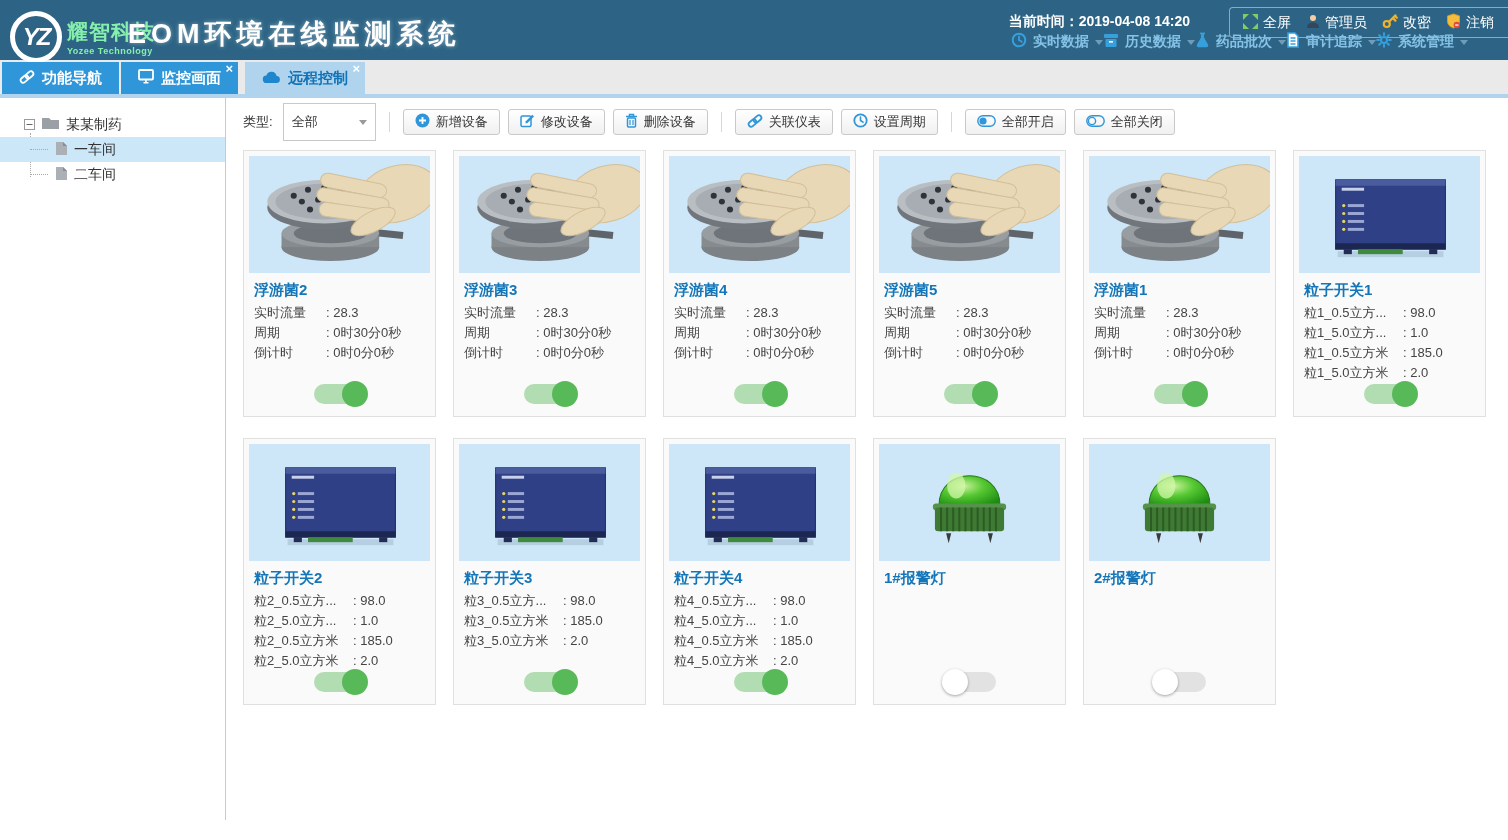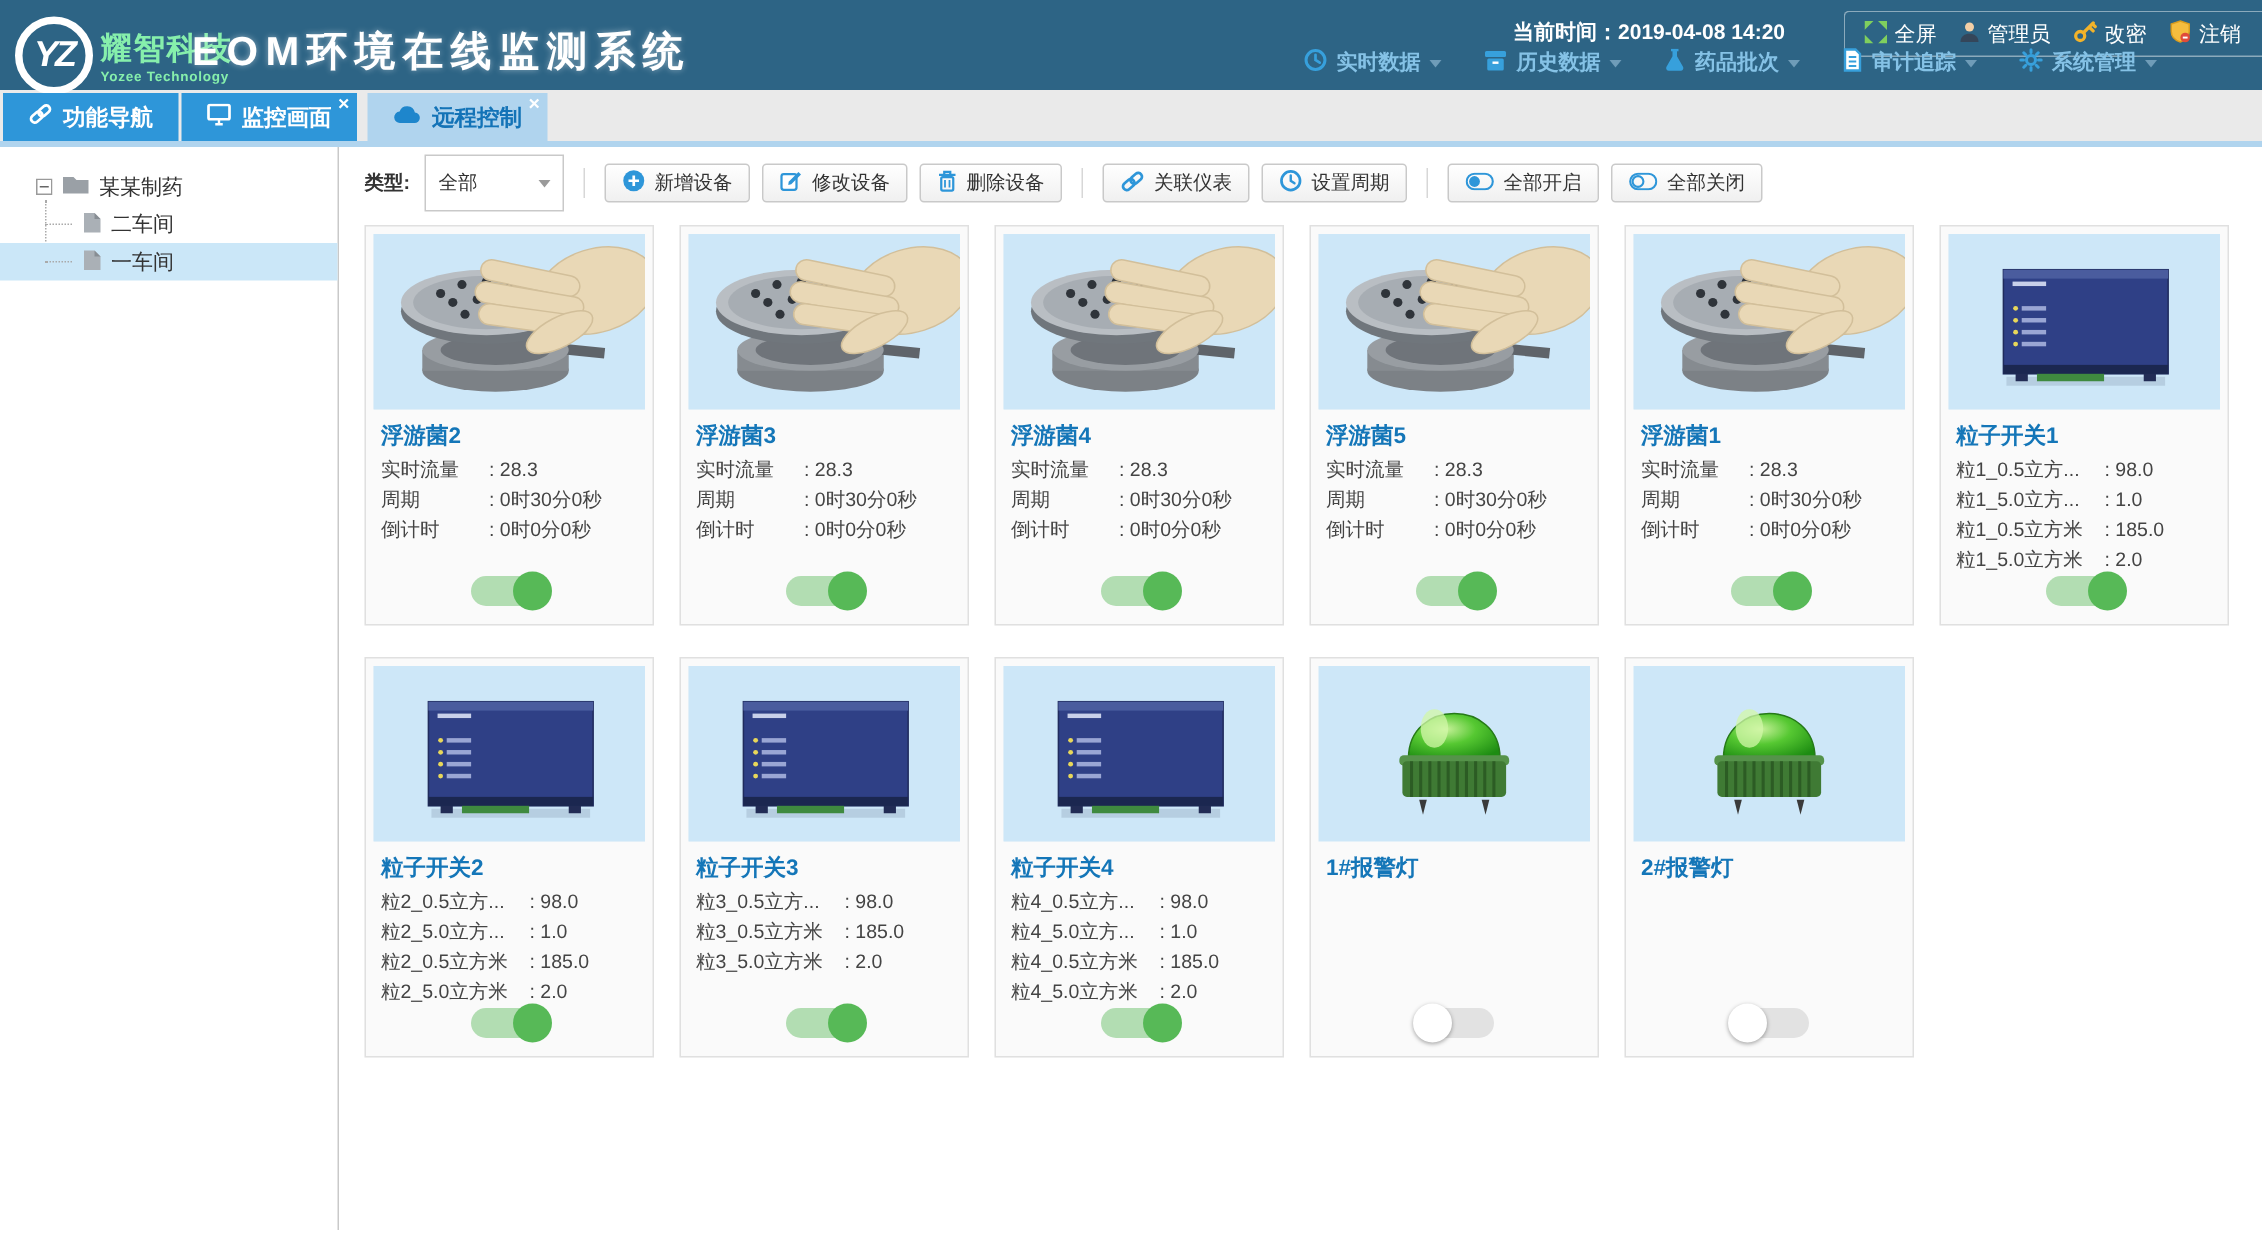--- a/index.html
+++ b/index.html
@@ -15,21 +15,21 @@
   .brand-text { margin-left:5px; color:#86efac; }
   .brand-name { font-size:21px; font-weight:bold; letter-spacing:1px; }
   .brand-sub  { font-size:9px; font-weight:bold; letter-spacing:.5px; }
   .app-title { position:absolute; left:128px; top:16px; color:#fff;
     font-size:27px; font-weight:bold; letter-spacing:5px; text-shadow:0 0 4px rgba(255,255,255,.45); }
   .current-time { position:absolute; right:318px; top:13px; color:#fff; font-size:14px; font-weight:bold; }
   .user-box { position:absolute; right:0; top:7px; height:31px; display:flex; align-items:center;
     gap:15px; padding:0 14px 0 13px; border:1px solid rgba(255,255,255,.45);
     border-right:none; border-radius:4px 0 0 4px; }
   .user-btn { display:flex; align-items:center; gap:5px; color:#fff; font-size:14px; cursor:pointer; white-space:nowrap; }
-  .main-nav { position:absolute; right:70px; bottom:9px; display:flex; gap:28px; }
+  .main-nav { position:absolute; right:40px; bottom:9px; display:flex; }
   .nav-item { display:flex; align-items:center; gap:6px; color:#85c2e6; font-size:14px; font-weight:bold; cursor:pointer; white-space:nowrap; }
   .caret { width:0; height:0; border:4px solid transparent; border-top:5px solid #6f9cb8; margin-top:5px; }
 
   
   .tab-strip { height:38px; background:#eaeaea; border-bottom:4px solid #b0d4ee;
     display:flex; align-items:stretch; padding-left:2px; gap:2px; }
   .tab { position:relative; display:flex; align-items:center; gap:7px; padding:0 17px;
     font-size:15px; font-weight:bold; color:#fff; background:#2e96d9; cursor:pointer; margin-top:2px; }
   .tab.closable { }
   .tab.active { background:#b0d4ee; color:#1373b7; margin-left:5px; }
@@ -43,21 +43,21 @@
   .tree-children { position:relative; }
   .tree-children::before { content:""; position:absolute; left:30px; top:-4px; height:44px; border-left:1px dotted #aaa; }
   .tree-child { padding-left:55px; position:relative; }
   .tree-child::before { content:""; position:absolute; left:30px; top:12px; width:18px; border-top:1px dotted #aaa; }
   .tree-child.selected { background:#cbe7f8; }
 
   .main { flex:1; padding:10px 0 0 17px; background:#fff; }
 
   
   .toolbar { display:flex; align-items:center; gap:8px; height:28px; }
-  .type-label { font-size:13px; color:#333; margin-right:2px;font-weight:bold; }
+  .type-label { font-size:13px; color:#333; margin-right:2px; }
   .select { width:93px; height:38px; border:1px solid #c9c9c9; background:#fff; display:flex;
     align-items:center; justify-content:space-between; padding:0 8px; font-size:13px; color:#333; cursor:pointer; }
   .select .caret { border-top-color:#9a9a9a; }
   .vsep { width:1px; height:20px; background:#d7d7d7; margin:0 5px; }
   .tbtn { height:26px; display:flex; align-items:center; gap:6px; padding:0 11px;
     border:1px solid #c9c9c9; border-radius:3px; background:linear-gradient(#ffffff,#f0f0f0);
     font-size:13px; color:#333; cursor:pointer; white-space:nowrap; }
 
   
   .cards { margin-top:14px; display:flex; flex-wrap:wrap; gap:21px 17px; width:1262px; }
@@ -211,33 +211,33 @@
       <span><svg width="11" height="11" viewBox="0 0 11 11">
             <rect x="0.5" y="0.5" width="10" height="10" fill="#fff" stroke="#9a9a9a"></rect>
             <path d="M2.5 5.5h6" stroke="#666"></path>
           </svg></span>
       <span><svg width="19" height="14" viewBox="0 0 19 14">
             <path d="M1 2h7l2 2h8v9H1z" fill="#9aa0a6"></path>
           </svg></span>
       <span>某某制药</span>
     </div>
     <div class="tree-children">
+      <div class="tree-row tree-child selected">
+        <span><svg width="13" height="15" viewBox="0 0 13 15">
+              <path d="M1 1h7l4 4v9H1z" fill="#aab0b6"></path>
+              <path d="M8 1l4 4H8z" fill="#878d93"></path>
+            </svg></span>
+        <span>一车间</span>
+      </div>
       <div class="tree-row tree-child">
         <span><svg width="13" height="15" viewBox="0 0 13 15">
               <path d="M1 1h7l4 4v9H1z" fill="#aab0b6"></path>
               <path d="M8 1l4 4H8z" fill="#878d93"></path>
             </svg></span>
         <span>二车间</span>
-      </div>
-      <div class="tree-row tree-child selected">
-        <span><svg width="13" height="15" viewBox="0 0 13 15">
-              <path d="M1 1h7l4 4v9H1z" fill="#aab0b6"></path>
-              <path d="M8 1l4 4H8z" fill="#878d93"></path>
-            </svg></span>
-        <span>一车间</span>
       </div>
     </div>
   </div>
 
   <div class="main">
     <div class="toolbar">
       <span class="type-label">类型:</span>
       <div class="select">
         <span>全部</span>
         <span class="caret"></span>

